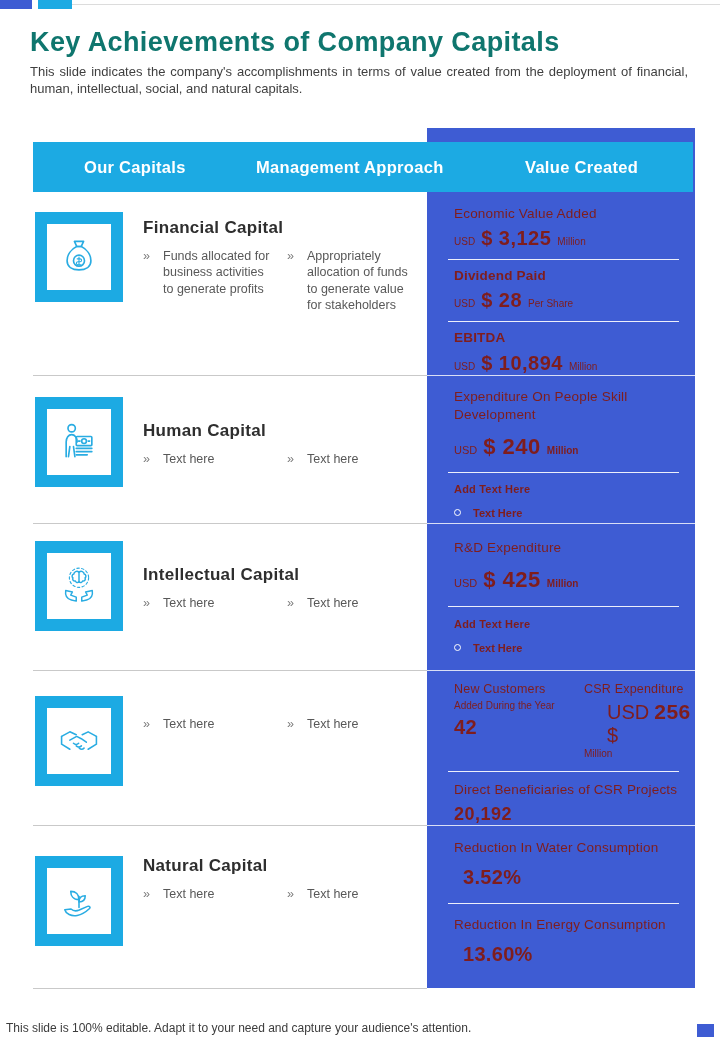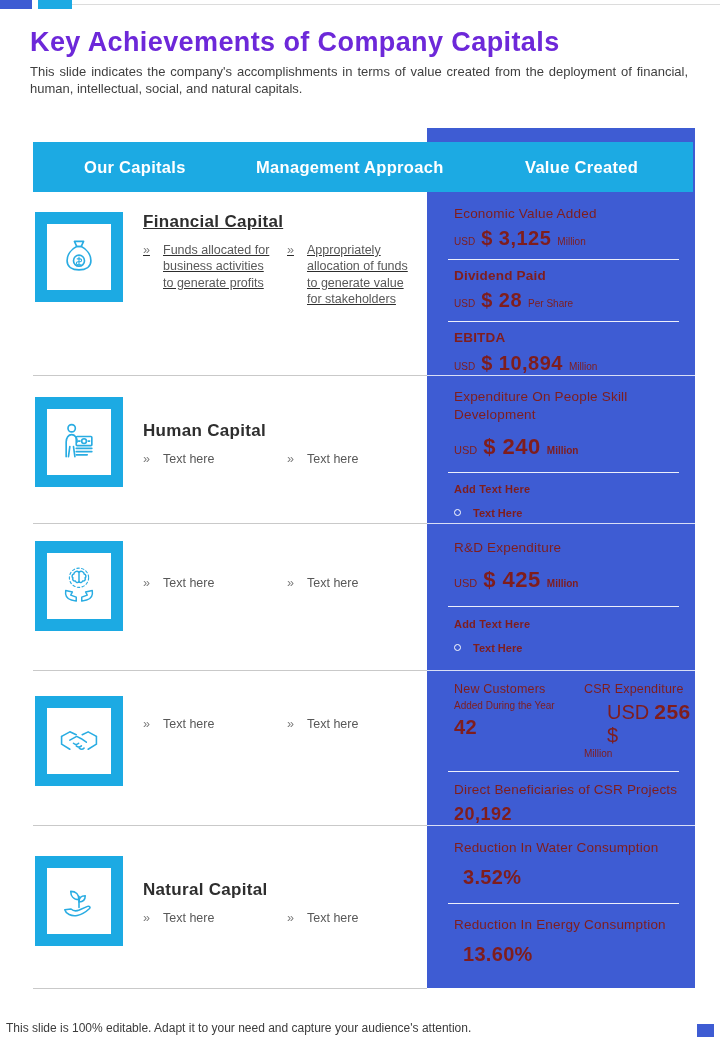--- a/index.html
+++ b/index.html
@@ -5,21 +5,21 @@
   html,body{margin:0;padding:0;background:#fff;}
   .slide{position:relative;width:720px;height:1040px;background:#fff;overflow:hidden;
          font-family:"Liberation Sans", sans-serif;color:#2d2d2d;}
 
   
   .deco-royal{position:absolute;left:0;top:0;width:32px;height:9px;background:#3E5CD3;}
   .deco-cyan{position:absolute;left:38px;top:0;width:34px;height:9px;background:#1CAAE3;}
   .deco-line{position:absolute;left:72px;top:4px;right:0;height:1px;background:#dcdcdc;}
 
   .title{position:absolute;left:30px;top:27px;font-size:27px;font-weight:bold;
-         letter-spacing:.4px;color:#6d28d9;}
+         letter-spacing:.4px;color:#0f766e;}
   .subtitle{position:absolute;left:30px;top:63px;width:658px;font-size:13px;line-height:1.32;
             color:#3f3f3f;text-align:justify;}
 
   
   .royal-col{position:absolute;left:427px;top:128px;width:268px;height:860px;background:#3E5CD3;}
 
   
   .head-band{position:absolute;left:33px;top:142px;width:660px;height:50px;background:#1CAAE3;}
   .head-label{position:absolute;top:0;height:50px;display:flex;align-items:center;
               color:#fff;font-weight:bold;font-size:16.5px;letter-spacing:.3px;}
@@ -70,25 +70,25 @@
   
   .pct{font-size:20px;font-weight:bold;padding-left:9px;margin-top:9px;letter-spacing:.3px;}
 
   
   .footer{position:absolute;left:0;top:1018px;width:720px;text-align:left;}
   .footer span{display:inline-block;font-size:12px;color:#3c3c3c;padding:0 6px 5px 6px;
                border-bottom:1px solid #b5b5b5;}
   .corner-sq{position:absolute;left:697px;top:1024px;width:17px;height:13px;background:#3E5CD3;}
 
   
-  .r1.lcell{top:212px;height:163px;} .r1 .tblock{text-decoration:underline;}
+  .r1.lcell{top:212px;height:163px;} .r1 .tblock{margin-top:6px;}
   .r2.lcell{top:397px;height:126px;} .r2 .tblock{margin-top:24px;}
   .r3.lcell{top:541px;height:129px;} .r3 .tblock{margin-top:24px;}
   .r4.lcell{top:696px;height:129px;} .r4 .tblock{margin-top:12px;}
-  .r5.lcell{top:856px;height:132px;} .r5 .tblock{margin-top:24px;}
+  .r5.lcell{top:856px;height:132px;} .r5 .tblock{}
   .v1{top:192px;height:183px;}
   .v2{top:375px;height:148px;}
   .v3{top:523px;height:147px;padding-top:16px;}
   .v4{top:670px;height:155px;padding-top:12px;}
   .v5{top:825px;height:163px;padding-top:14px;}
 </style>
 </head>
 <body>
 
 <div class="slide">
@@ -212,20 +212,21 @@
       <svg width="44" height="44" viewBox="0 0 48 48" fill="none" stroke="#29ACE2" stroke-width="1.6" stroke-linecap="round" stroke-linejoin="round">
         <circle cx="24" cy="15" r="10.5" stroke-dasharray="2.6 2.6" stroke-width="1.2"></circle>
         <path d="M23.8 8.8c-2-1.6-5.4-.5-5.4 2.2-2 .4-2.7 3-1 4.2-1 1.8.6 3.8 2.6 3.3.4 1.8 2.8 2.4 3.8.9"></path>
         <path d="M24.2 8.8c2-1.6 5.4-.5 5.4 2.2 2 .4 2.7 3 1 4.2 1 1.8-.6 3.8-2.6 3.3-.4 1.8-2.8 2.4-3.8.9"></path>
         <path d="M24 8.5v11.5"></path>
         <path d="M9.5 29c-.8 5 1.6 9 6.2 10.2l5.3 1.3v-4.3l-6-2.2 1.8-3.5z"></path>
         <path d="M38.5 29c.8 5-1.6 9-6.2 10.2L27 40.5v-4.3l6-2.2-1.8-3.5z"></path>
       </svg>
     </div>
     <div class="tblock">
+      <div class="cap-title">Intellectual Capital</div>
       <div class="bullets">
         <div class="bullet">
           <span class="mk">»</span>
           <span class="bt">Text here</span>
         </div>
         <div class="bullet">
           <span class="mk">»</span>
           <span class="bt">Text here</span>
         </div>
       </div>

